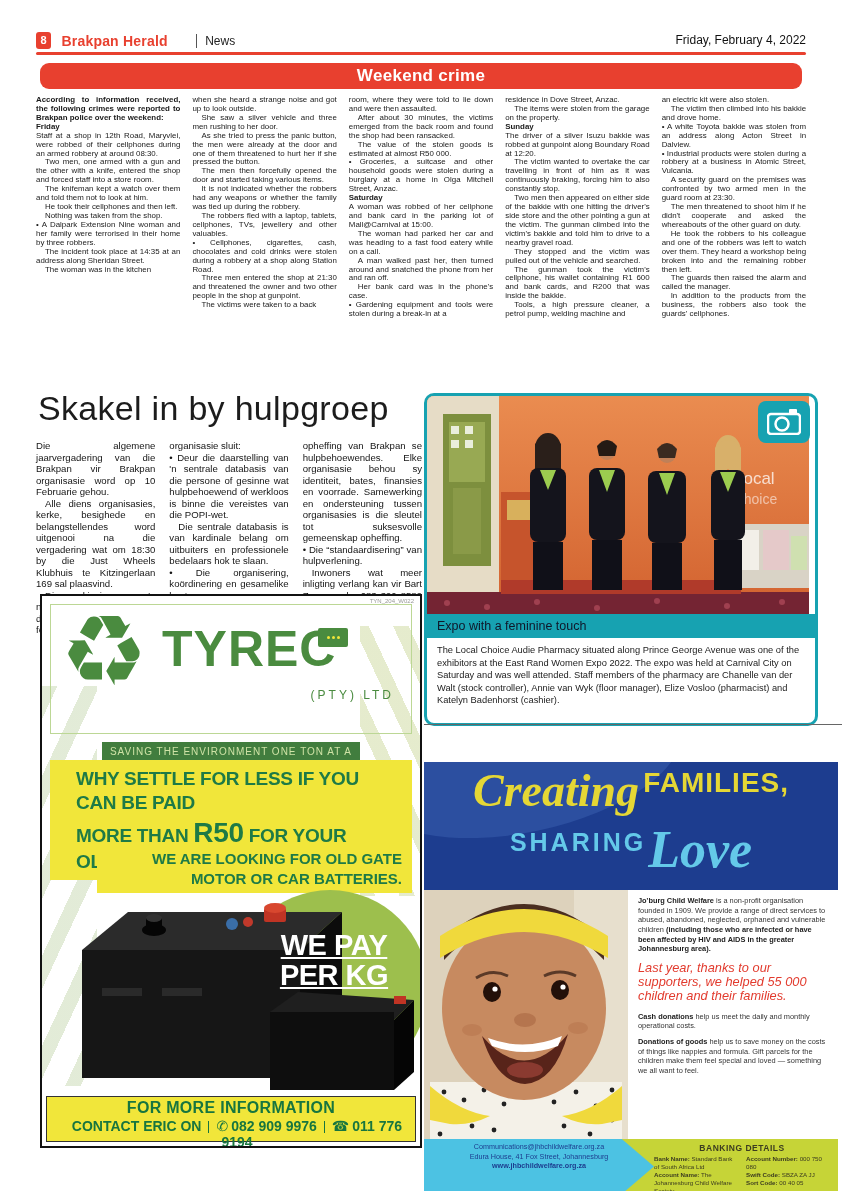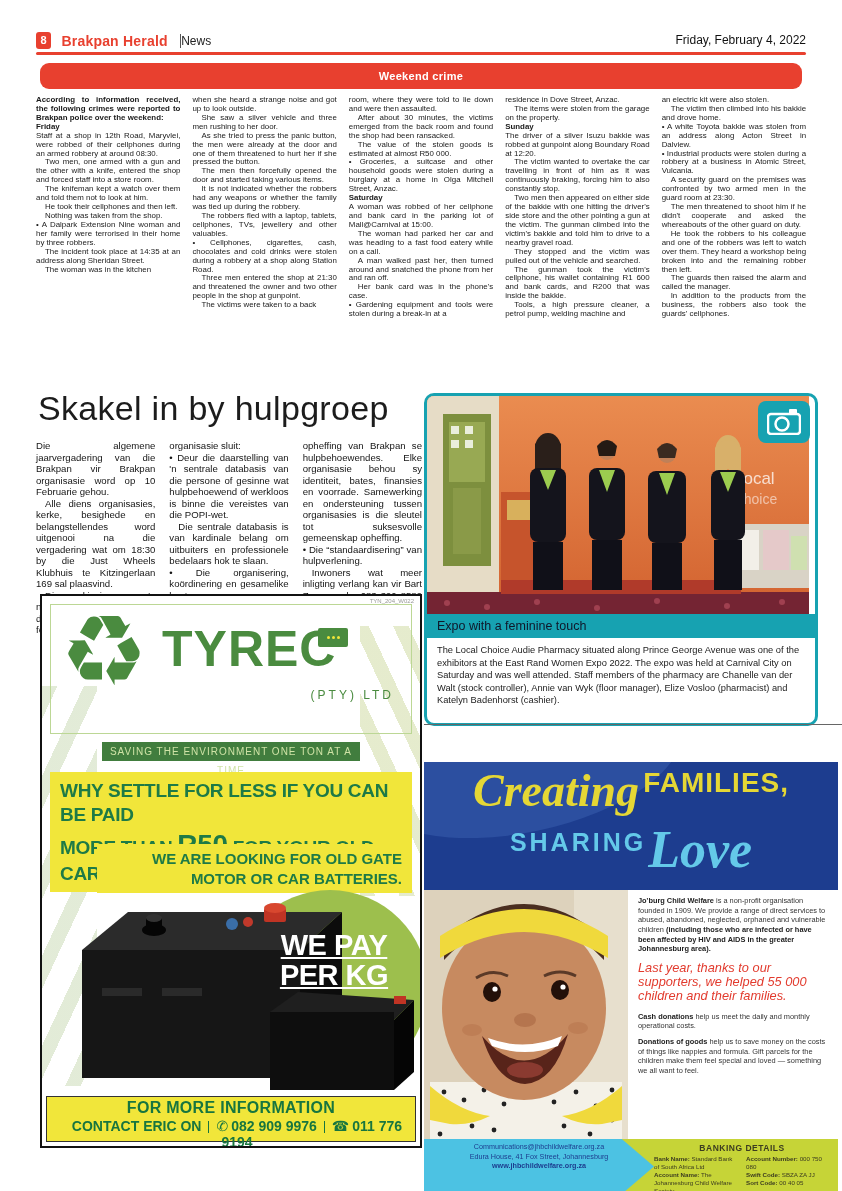--- a/index.html
+++ b/index.html
@@ -3,26 +3,26 @@
 <meta charset="utf-8">
 <style>
   html,body{margin:0;padding:0;background:#d8d8d8;}
   .page{position:relative;width:842px;height:1191px;background:#fff;margin:0 auto;overflow:hidden;
         font-family:"Liberation Sans",sans-serif;color:#111;}
   
   .hdr{position:absolute;left:36px;top:31px;right:36px;height:20px;}
   .badge{display:inline-block;width:15px;height:17px;background:#e8402f;color:#fff;font-weight:bold;
          font-size:11px;text-align:center;line-height:17px;border-radius:3px;vertical-align:middle;margin-right:6px;}
   .masthead{color:#e8402f;font-weight:bold;font-size:14px;vertical-align:middle;letter-spacing:.2px;}
-  .section{font-size:12px;color:#222;border-left:1px solid #555;margin-left:8px;vertical-align:middle;}
+  .section{font-size:12px;color:#222;border-left:1px solid #555;padding-left:8px;margin-left:24px;vertical-align:middle;}
   .hdr-date{position:absolute;right:0;top:2px;font-size:12px;color:#111;}
   .redline{position:absolute;left:36px;right:36px;top:52px;height:3px;background:#e8402f;border-radius:2px;}
   
   .banner{position:absolute;left:40px;right:40px;top:63px;height:26px;background:#e8402f;border-radius:9px;
-          color:#fff;font-weight:bold;font-size:11px;text-align:center;line-height:26px;letter-spacing:.3px;}
+          color:#fff;font-weight:bold;font-size:17px;text-align:center;line-height:26px;letter-spacing:.3px;}
   
   .crime{position:absolute;left:36px;top:96px;width:770px;display:flex;gap:12px;}
   .crime .col{flex:1;font-size:7.9px;line-height:1.13;text-align:justify;color:#1a1a1a;}
   .crime p,.hulp p{margin:0;}
   p.b{font-weight:bold;}
   p.i{text-indent:9px;}
   
   .skakel-h1{position:absolute;left:38px;top:389px;font-size:34px;color:#1c1c1c;font-weight:400;letter-spacing:.3px;}
   .hulp{position:absolute;left:36px;top:440px;width:386px;display:flex;gap:14px;
         font-family:Liberation Sans, sans-serif;font-size:9.6px;line-height:1.2;text-align:justify;color:#151515;justify-content:space-between;}
@@ -46,21 +46,21 @@
   .t-ref{position:absolute;top:2px;right:6px;font-size:6px;color:#999;}
   .t-frame{position:absolute;top:8px;left:8px;right:8px;height:128px;border:1px solid #bcd795;}
   .t-recycle{position:absolute;left:18px;top:6px;font-size:98px;line-height:1;color:#4a8b3f;}
   .t-word{position:absolute;left:120px;top:24px;font-size:50px;font-weight:bold;color:#4a8b3f;letter-spacing:1px;}
   .t-batticon{position:absolute;right:72px;top:32px;width:26px;height:15px;border:2px solid #4a8b3f;border-radius:2px;
       background:#4a8b3f;display:flex;align-items:center;justify-content:center;gap:2px;}
   .t-batticon i{width:3px;height:3px;background:#f1e63a;border-radius:50%;}
   .t-pty{position:absolute;right:26px;top:92px;font-size:12px;color:#4a8b3f;letter-spacing:3px;}
   .t-tagline{position:absolute;top:146px;left:60px;right:60px;height:19px;background:#417d3e;color:#cfe3a6;
       font-size:10px;text-align:center;line-height:19px;letter-spacing:1px;}
-  .t-head{position:absolute;top:176px;left:8px;right:8px;background:#f1e63a;padding:7px 10px;color:#1e7a46;
+  .t-head{position:absolute;top:164px;left:8px;right:8px;background:#f1e63a;padding:7px 26px;color:#1e7a46;
       font-weight:bold;font-size:19px;line-height:1.25;letter-spacing:-.3px;}
   .t-head .r50{font-size:28px;}
   .t-look{position:absolute;top:248px;left:55px;right:8px;background:#f1e63a;padding:5px 10px;text-align:right;
       color:#1e7a46;font-weight:bold;font-size:15px;line-height:1.3;}
   .t-scene{position:absolute;top:296px;left:0;right:0;height:200px;}
   .t-circle{position:absolute;right:-8px;top:-2px;width:196px;height:196px;border-radius:50%;background:#9dbf4d;}
   .t-pay{position:absolute;right:6px;top:38px;width:160px;text-align:center;color:#fff;font-weight:bold;
       font-size:29px;line-height:1.05;letter-spacing:-.5px;text-decoration:underline;}
   .t-collect{position:absolute;left:16px;top:500px;font-style:italic;font-weight:bold;color:#1e7a46;font-size:14.5px;}
   .t-collect .spot{background:#3f9a44;color:#fff;padding:0 3px;}

